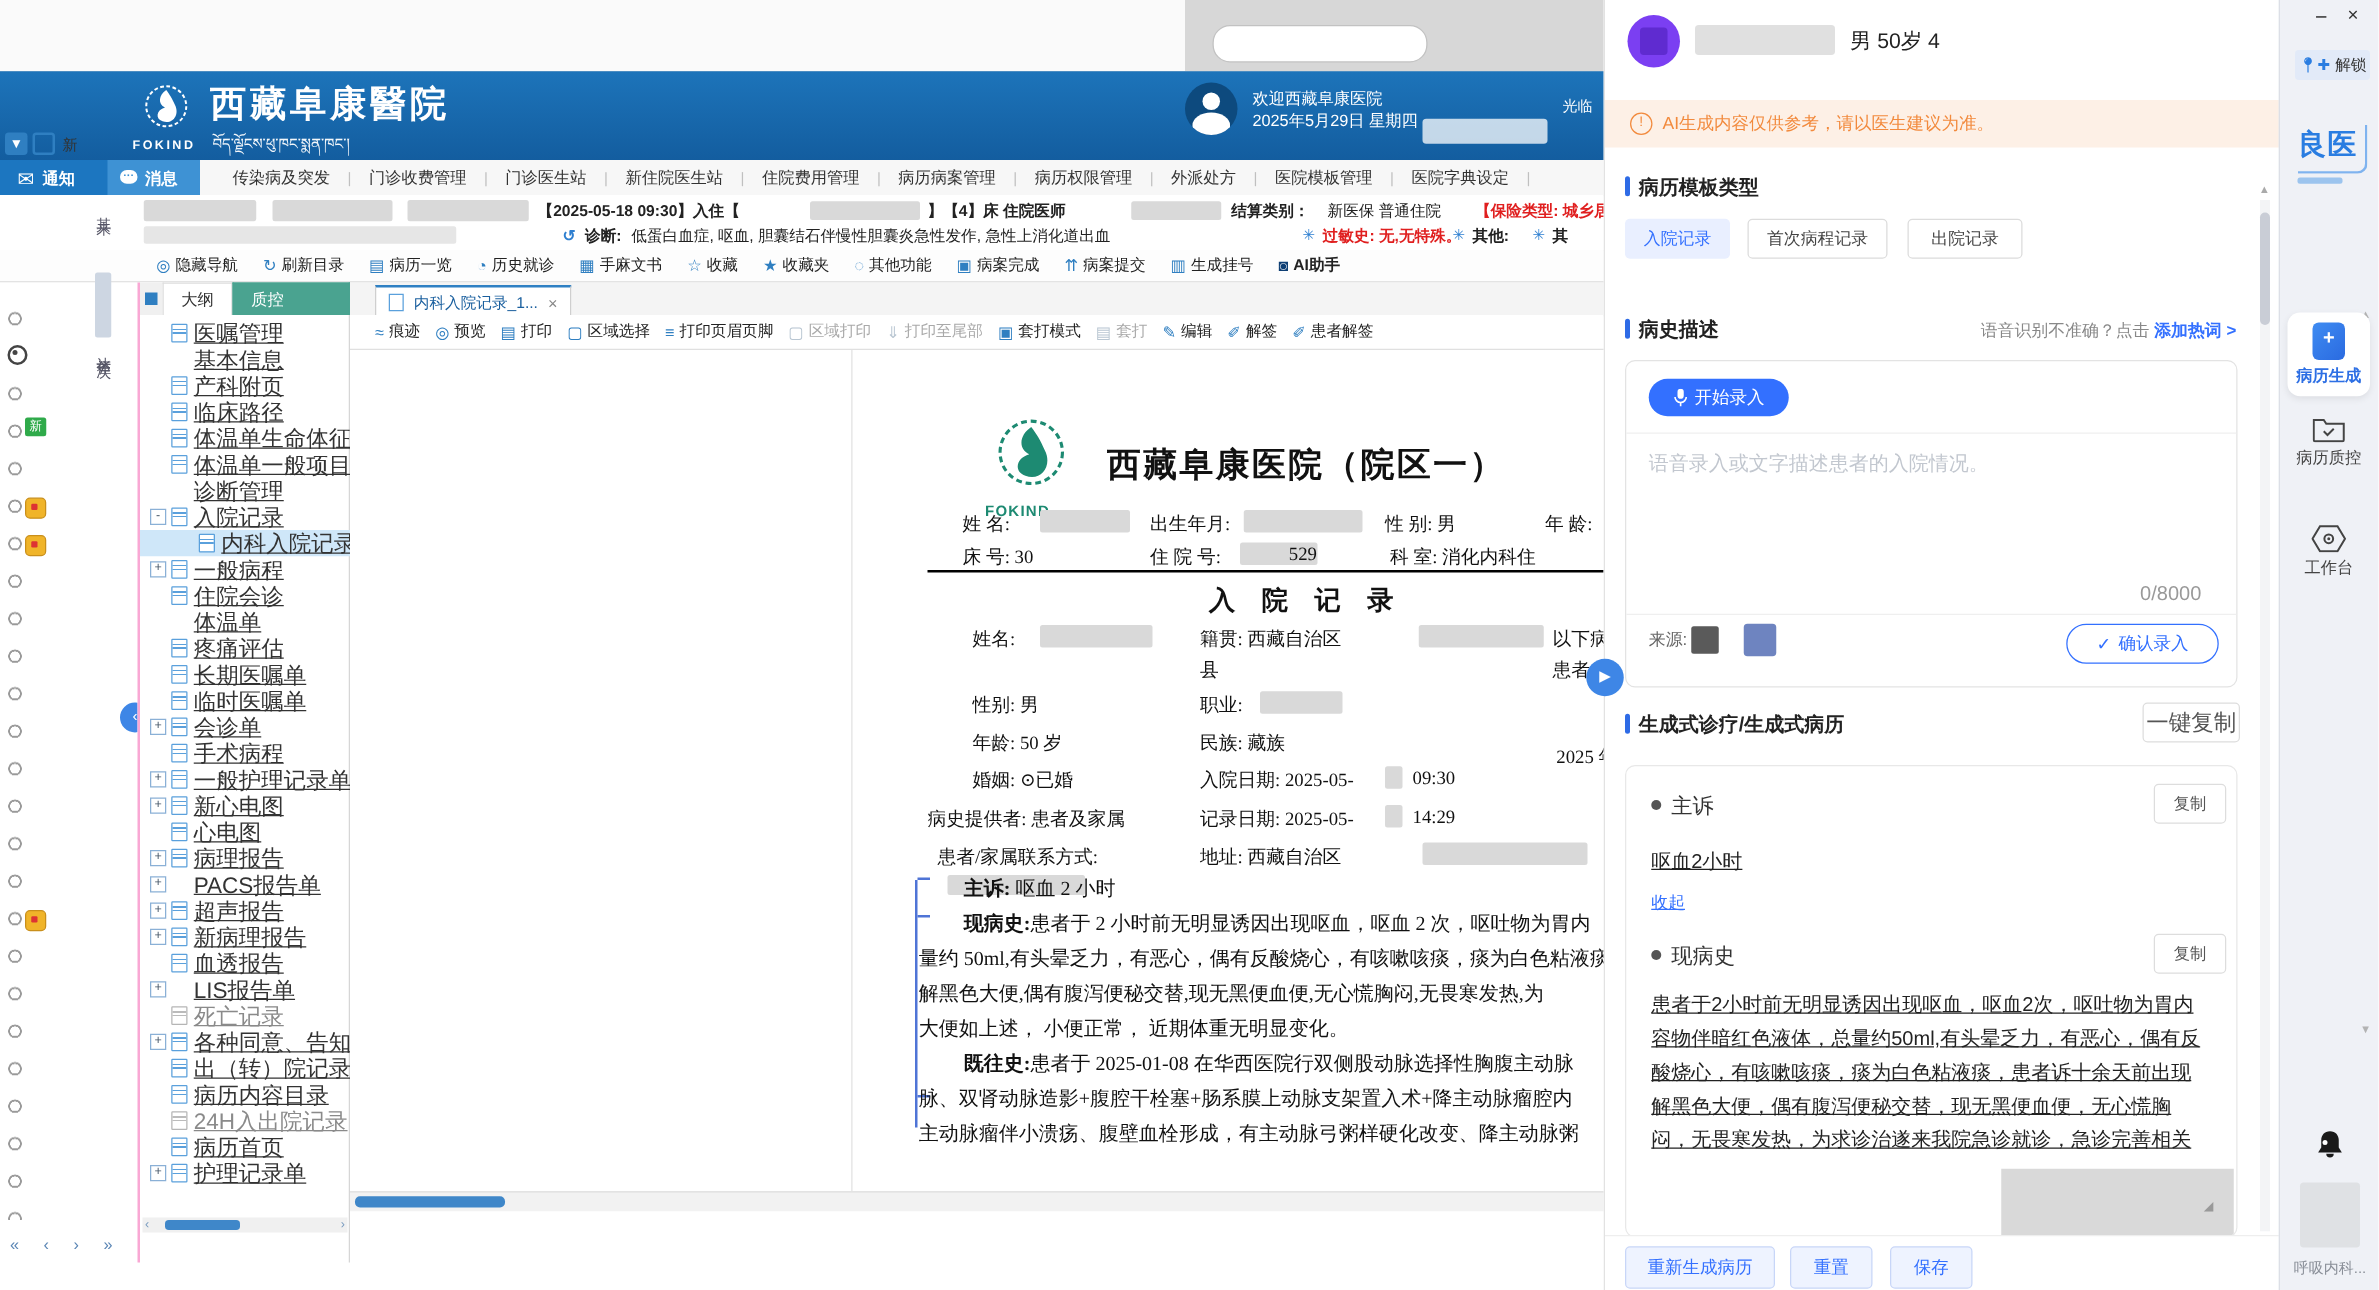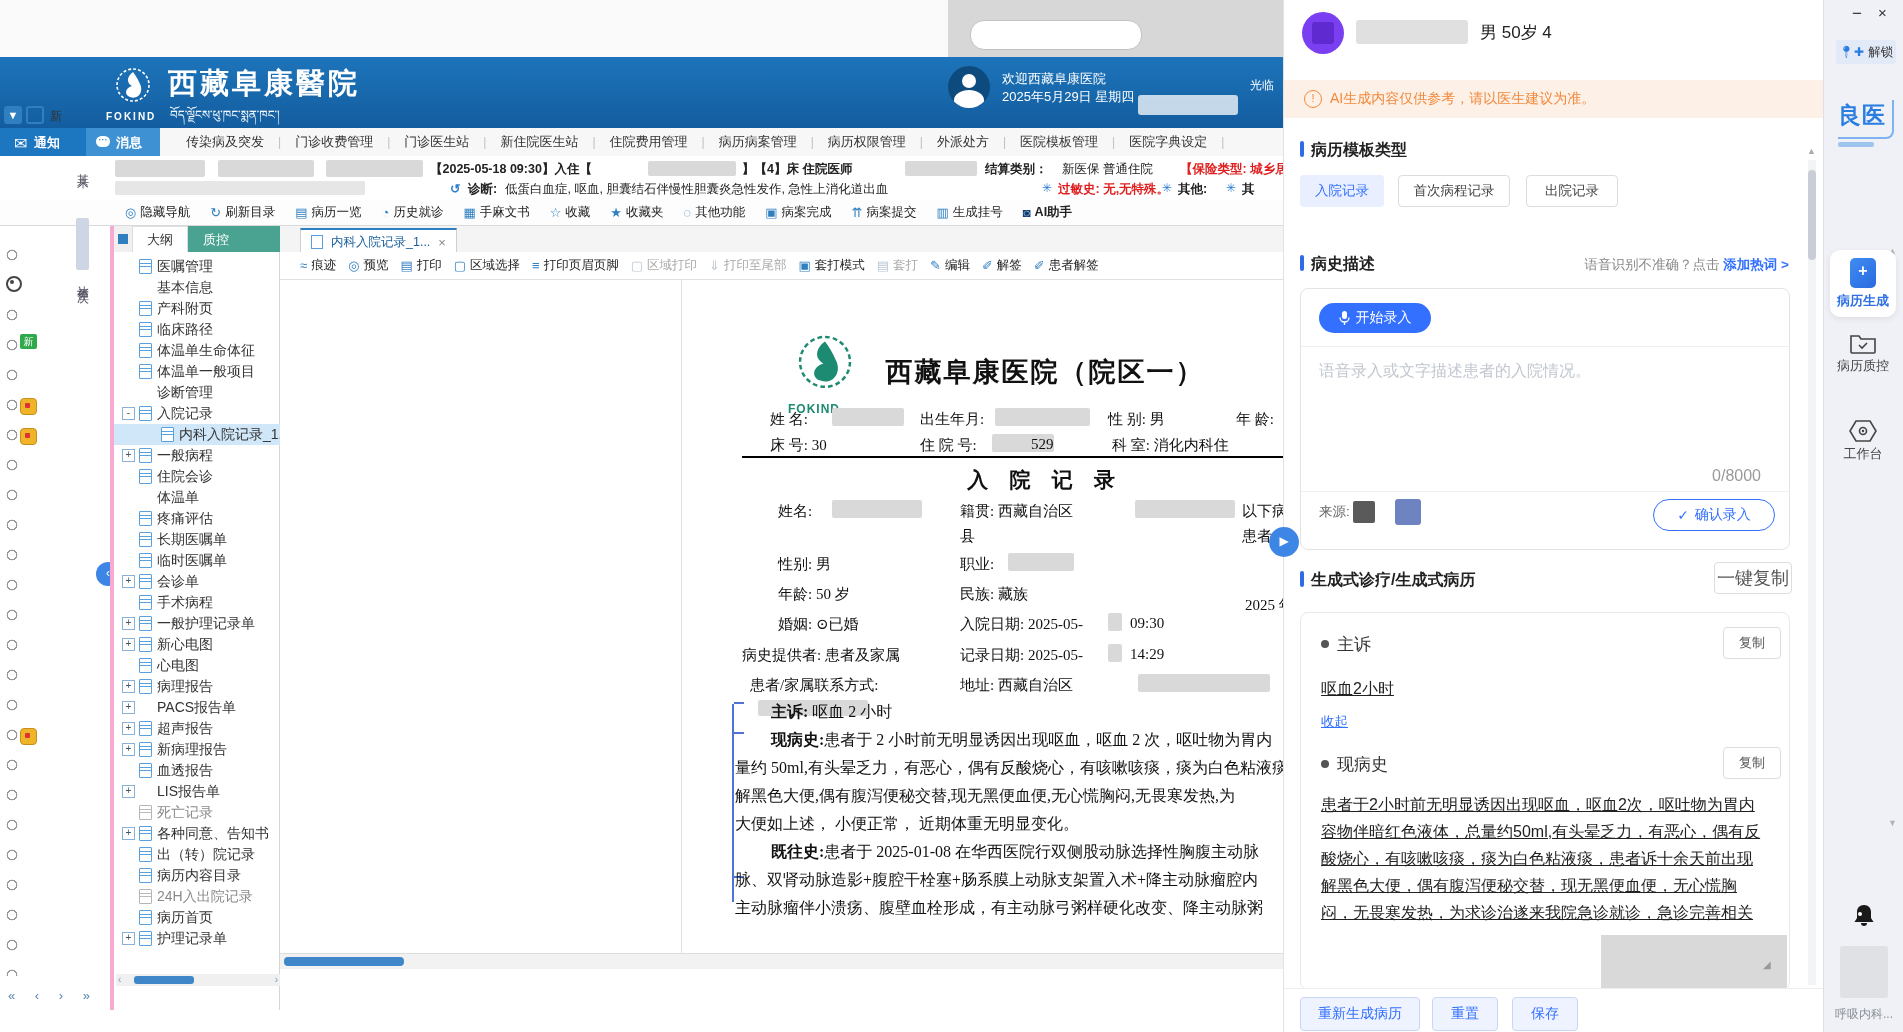--- a/index.html
+++ b/index.html
@@ -50,36 +50,36 @@
   .vlabel{writing-mode:vertical-rl;font-size:12px;color:#556;letter-spacing:3px;}
   #radios{left:4px;top:20px;width:16px;height:730px;background-image:radial-gradient(circle 6px at 8px 9px,#fff 0 3.8px,#999 4px 5.2px,transparent 5.6px);background-size:16px 30px;background-repeat:repeat-y;}
   #radiosel{left:6px;top:50px;width:12px;height:12px;border:2px solid #444;border-radius:50%;background:#fff;}
   #radiosel i{position:absolute;left:2px;top:2px;width:4px;height:4px;background:#444;border-radius:50%;}
   .badge-new{left:20px;top:108px;width:17px;height:15px;background:#2faa4a;color:#fff;font-size:10px;text-align:center;line-height:15px;border-radius:2px;}
   .coin{width:15px;height:15px;background:#f0b429;border:1px solid #c98f1b;border-radius:4px;}
   .coin i{position:absolute;left:4px;top:4px;width:5px;height:5px;background:#d33;border-radius:1px;}
   #treecollapse{left:96px;top:336px;width:24px;height:24px;background:#3e86e6;border-radius:50%;color:#fff;font-size:12px;text-align:center;line-height:23px;}
   #lnav{left:8px;top:762px;font-size:13px;color:#5b86b5;letter-spacing:8px;white-space:nowrap;}
   
-  #tree{left:110px;top:226px;width:170px;height:784px;background:#fff;border-left:4px solid #f9a8d4;border-right:1px solid #d6d6d6;box-sizing:border-box;}
+  #tree{left:110px;top:226px;width:170px;height:784px;background:#fff;border-left:2px solid #f9a8d4;border-right:1px solid #d6d6d6;box-sizing:border-box;}
   #treehdr{left:0;top:0;width:168px;height:26px;background:#f0f0f0;display:flex;align-items:stretch;}
   #treehdr .bluesq{width:10px;height:10px;background:#2f7fc1;margin:8px 4px 0 4px;}
   .ttab{font-size:13px;padding:4px 14px;color:#333;background:#fff;border:1px solid #ddd;border-bottom:none;}
   .ttab.qc{background:#4aa390;color:#fff;border-color:#4aa390;flex:1;}
   #treelist{left:0;top:30px;width:168px;height:716px;overflow:hidden;}
   .titem{display:flex;align-items:center;height:21px;padding-left:8px;position:relative;}
   .titem.sel{background:#cfe7f9;}
   .titem.indent{padding-left:30px;}
   .texp{width:11px;height:11px;border:1px solid #8ab0d6;font-size:10px;line-height:9px;text-align:center;color:#456;margin-right:4px;background:#fff;flex:0 0 auto;}
   .texp:empty{visibility:hidden;}
   .tdoc{width:11px;height:13px;border:1px solid #5aa0dc;border-radius:1px;margin-right:5px;flex:0 0 auto;
         background:linear-gradient(#fff 3px,#5aa0dc 3px,#5aa0dc 4px,#fff 4px,#fff 6px,#5aa0dc 6px,#5aa0dc 7px,#fff 7px);}
   .titem.nodoc .tdoc{visibility:hidden;}
   .titem.dim .tdoc{border-color:#b5b5b5;background:linear-gradient(#fff 3px,#bbb 3px,#bbb 4px,#fff 4px,#fff 6px,#bbb 6px,#bbb 7px,#fff 7px);}
-  .tlabel{font-size:14px;color:#333;white-space:nowrap;}
+  .tlabel{font-size:18px;color:#333;white-space:nowrap;text-decoration:underline;}
   .titem.dim .tlabel{color:#8a8a8a;}
   #treehscroll{left:2px;top:748px;width:164px;height:12px;background:#f0f0f0;}
   #treehscroll .thumb{position:absolute;left:18px;top:2px;width:60px;height:8px;background:#3f87c9;border-radius:3px;}
   #treehscroll .ar{position:absolute;top:0;font-size:10px;color:#7a9cc0;}
   
   #doctabs{left:280px;top:226px;width:1003px;height:26px;background:#f4f4f4;border-bottom:1px solid #d0d0d0;}
   #doctab{left:20px;top:2px;height:24px;background:#fff;border:1px solid #cfcfcf;border-bottom:none;border-top:2px solid #2f80c3;display:flex;align-items:center;padding:0 10px;gap:8px;}
   #doctab .lbl{font-size:12.5px;color:#1a5f9e;}
   #doctab .x{color:#888;font-size:13px;}
   #doctab .ico{width:10px;height:12px;border:1px solid #5aa0dc;}

